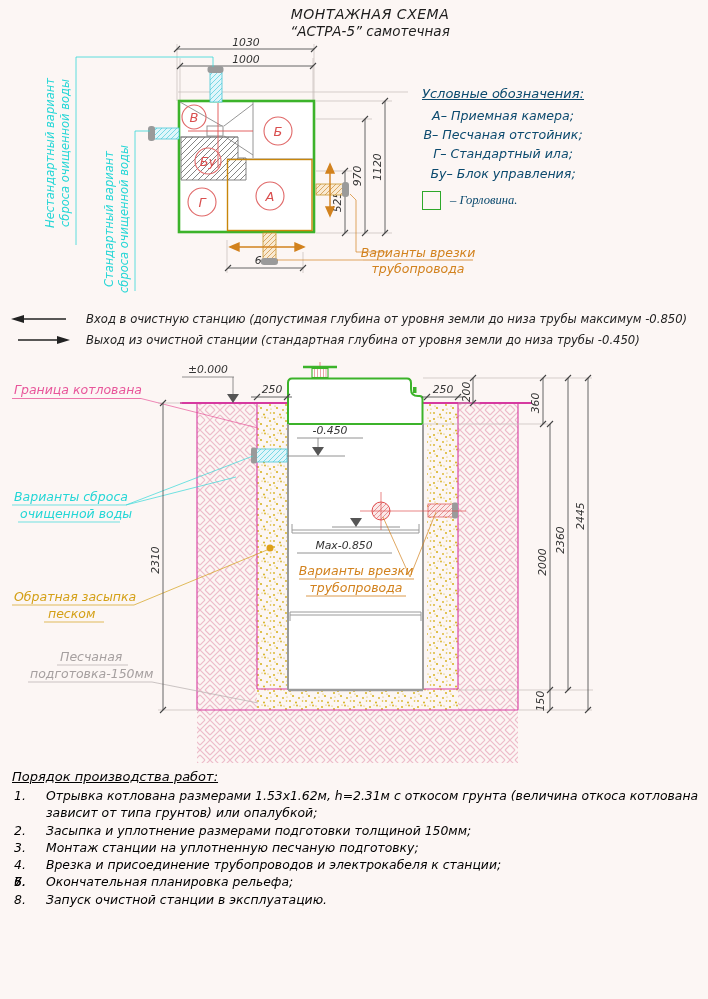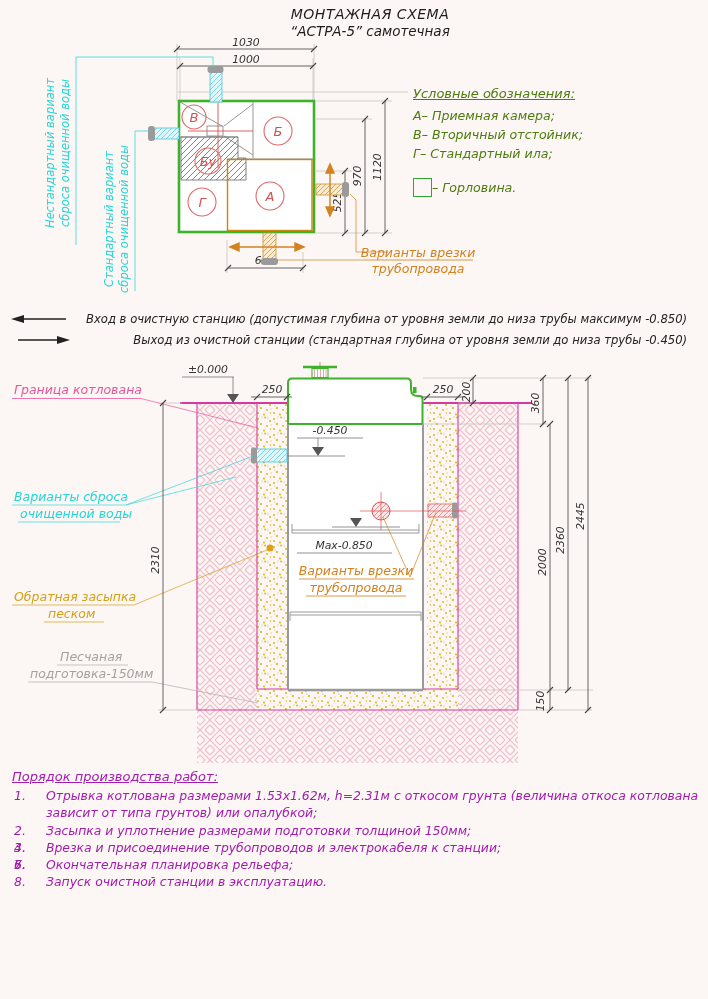--- a/index.html
+++ b/index.html
@@ -12,29 +12,29 @@
   #drawing{position:absolute;left:0;top:0;}
   text{font-family:"DejaVu Sans",sans-serif;}
   .dt{font:italic 10.8px "DejaVu Sans",sans-serif;fill:#333;}
   .rl{font:italic 13px "DejaVu Sans",sans-serif;fill:#d94f4f;}
   .ct{font:italic 11.5px "DejaVu Sans",sans-serif;fill:#25d6d6;}
   .ct2{font:italic 12.5px "DejaVu Sans",sans-serif;fill:#25d6d6;}
   .pt{font:italic 12.5px "DejaVu Sans",sans-serif;fill:#e8559a;}
   .yt{font:italic 12.5px "DejaVu Sans",sans-serif;fill:#d4a017;}
   .gt{font:italic 12.5px "DejaVu Sans",sans-serif;fill:#a6a0a0;}
   .ot{font:italic 12.5px "DejaVu Sans",sans-serif;fill:#d2821e;}
-  #legend{position:absolute;left:413px;top:86px;color:#4d7c0f;font-style:italic;}
+  #legend{position:absolute;left:422px;top:86px;color:#0c4a6e;font-style:italic;}
   #legend .lt{font-size:13px;text-decoration:underline;margin-bottom:5px;}
-  #legend .li{font-size:12.6px;line-height:19.2px;white-space:nowrap;}
-  #legend .neck{display:flex;align-items:center;margin-top:14px;}
+  #legend .li{font-size:12.6px;line-height:19.2px;white-space:nowrap;text-align:center;}
+  #legend .neck{display:flex;align-items:center;gap:9px;margin-top:8px;font-family:Liberation Serif, serif;}
   #legend .box{width:17px;height:17px;border:1.8px solid #2ea82a;display:inline-block;}
   #notes{position:absolute;left:8px;top:308px;color:#222;font-style:italic;font-size:11.6px;}
-  #notes .nrow{display:flex;align-items:center;height:21px;white-space:nowrap;justify-content:space-between;}
+  #notes .nrow{display:flex;align-items:center;height:21px;white-space:nowrap;}
   #notes .arr{width:78px;flex:0 0 78px;}
-  #worklist{position:absolute;left:12px;top:769px;width:690px;color:#a21caf;font-style:italic;}
+  #worklist{position:absolute;left:12px;top:769px;width:690px;color:#000000;font-style:italic;}
   #worklist .wt{font-size:13px;text-decoration:underline;margin-bottom:3px;}
   #worklist .row{position:relative;padding-left:34px;font-size:12.4px;line-height:17.3px;}
   #worklist .num{position:absolute;left:2px;top:0;}
 </style>
 </head>
 <body>
 
 <div id="title">
   <div class="t1">МОНТАЖНАЯ СХЕМА</div>
   <div class="t2">“АСТРА-5” самотечная</div>
@@ -361,22 +361,23 @@
   <text class="dt" transform="rotate(-90 546 562)" x="546" y="562" text-anchor="middle">2000</text>
   <text class="dt" transform="rotate(-90 564 540)" x="564" y="540" text-anchor="middle">2360</text>
   <text class="dt" transform="rotate(-90 584 516)" x="584" y="516" text-anchor="middle">2445</text>
   <text class="dt" transform="rotate(-90 544 701)" x="544" y="701" text-anchor="middle">150</text>
 </g>
 </svg>
 
 <div id="legend">
   <div class="lt">Условные обозначения:</div>
   <div class="li">А– Приемная камера;</div>
-  <div class="li">В– Вторичный отстойник;</div>
+  <div class="li">В– Песчаная отстойник;</div>
   <div class="li">Г– Стандартный ила;</div>
+  <div class="li">Бу– Блок управления;</div>
   <div class="neck">
     <span class="box"></span>
     <span class="li">– Горловина.</span>
   </div>
 </div>
 
 <div id="notes">
   <div class="nrow">
     <svg class="arr" width="78" height="12">
       <line x1="14" y1="6" x2="58" y2="6" stroke="#222" stroke-width="1.6"></line>
@@ -390,19 +391,19 @@
       <polygon points="62,6 49,2 49,10" fill="#222"></polygon>
     </svg>
     <span>Выход из очистной станции (стандартная глубина от уровня земли до низа трубы -0.450)</span>
   </div>
 </div>
 
 <div id="worklist">
   <div class="wt">Порядок производства работ:</div>
   <div class="row"><span class="num">1.</span><span>Отрывка котлована размерами 1.53х1.62м, h=2.31м с откосом грунта (величина откоса котлована зависит от типа грунтов) или опалубкой;</span></div>
   <div class="row"><span class="num">2.</span><span>Засыпка и уплотнение размерами подготовки толщиной 150мм;</span></div>
-  <div class="row"><span class="num">3.</span></div>
+  <div class="row"><span class="num">3.</span><span>Монтаж станции на уплотненную песчаную подготовку;</span></div>
   <div class="row"><span class="num">4.</span><span>Врезка и присоединение трубопроводов и электрокабеля к станции;</span></div>
   <div class="row"><span class="num">5.</span></div>
   <div class="row"><span class="num">6.</span></div>
   <div class="row"><span class="num">7.</span><span>Окончательная планировка рельефа;</span></div>
   <div class="row"><span class="num">8.</span><span>Запуск очистной станции в эксплуатацию.</span></div>
 </div>
 
 </body></html>

